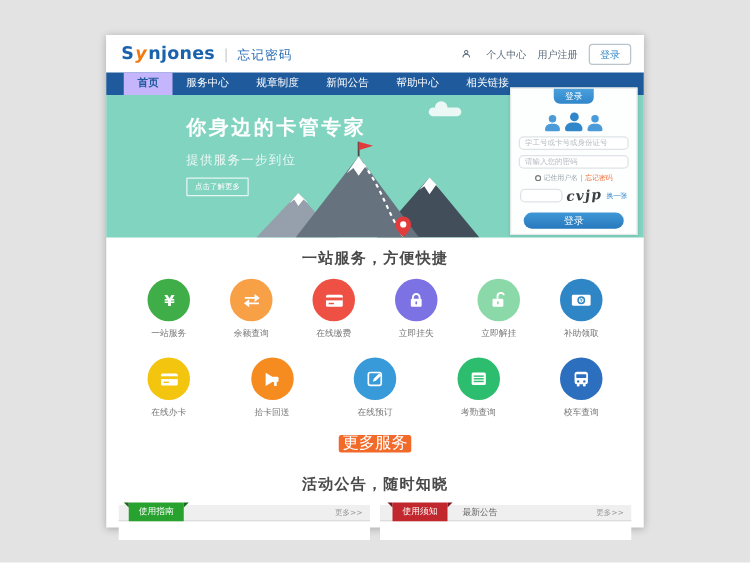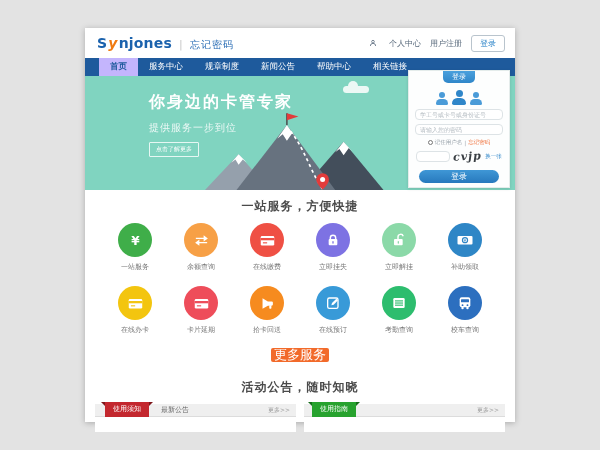--- a/index.html
+++ b/index.html
@@ -245,30 +245,20 @@
         <div class="svc-circle" style="background: rgb(243, 197, 15);">
             <svg viewBox="0 0 24 24" width="17" height="17">
               <rect x="2.5" y="5.5" width="19" height="13.5" rx="1.8" fill="#fff"></rect>
               <rect x="2.5" y="8.5" width="19" height="3.2" fill="#f3c50f"></rect>
               <rect x="5.5" y="14.5" width="6" height="1.6" fill="#f3c50f"></rect>
             </svg>
           </div>
         <div class="svc-label">在线办卡</div>
       </div>
       <div class="svc">
-        <div class="svc-circle" style="background: rgb(238, 77, 90);">
-            <svg viewBox="0 0 24 24" width="17" height="17">
-              <rect x="2.5" y="5.5" width="19" height="13.5" rx="1.8" fill="#fff"></rect>
-              <rect x="2.5" y="8.5" width="19" height="3.2" fill="#ee4d5a"></rect>
-              <rect x="5.5" y="14.5" width="6" height="1.6" fill="#ee4d5a"></rect>
-            </svg>
-          </div>
-        <div class="svc-label">卡片延期</div>
-      </div>
-      <div class="svc">
         <div class="svc-circle" style="background: rgb(246, 139, 31);">
             <svg viewBox="0 0 24 24" width="17" height="17" fill="#fff">
               <path d="M5 4.5v15l7.5-4.5H18a1.6 1.6 0 0 0 1.6-1.6v-2.8A1.6 1.6 0 0 0 18 9h-5.5z"></path>
               <rect x="14.5" y="14.5" width="3" height="5" rx="1"></rect>
             </svg>
           </div>
         <div class="svc-label">拾卡回送</div>
       </div>
       <div class="svc">
         <div class="svc-circle" style="background: rgb(56, 154, 216);">
@@ -305,28 +295,28 @@
       </div>
     </div>
 
     <div class="more-btn">更多服务&gt;&gt;</div>
   </div>
 
   <div class="sec-title sec2-title">活动公告，随时知晓</div>
   <div class="panels">
     <div class="panel">
       <div class="panel-bar">
+        <span class="ribbon green">使用指南</span>
+        <span class="bar-more">更多&gt;&gt;</span>
+      </div>
+      <div class="panel-body"></div>
+    </div>
+    <div class="panel">
+      <div class="panel-bar">
         <span class="ribbon red">使用须知</span>
         <span class="bar-tab">最新公告</span>
         <span class="bar-more">更多&gt;&gt;</span>
       </div>
       <div class="panel-body"></div>
     </div>
-    <div class="panel">
-      <div class="panel-bar">
-        <span class="ribbon green">使用指南</span>
-        <span class="bar-more">更多&gt;&gt;</span>
-      </div>
-      <div class="panel-body"></div>
-    </div>
   </div>
 
 </div>
 
 </body></html>

